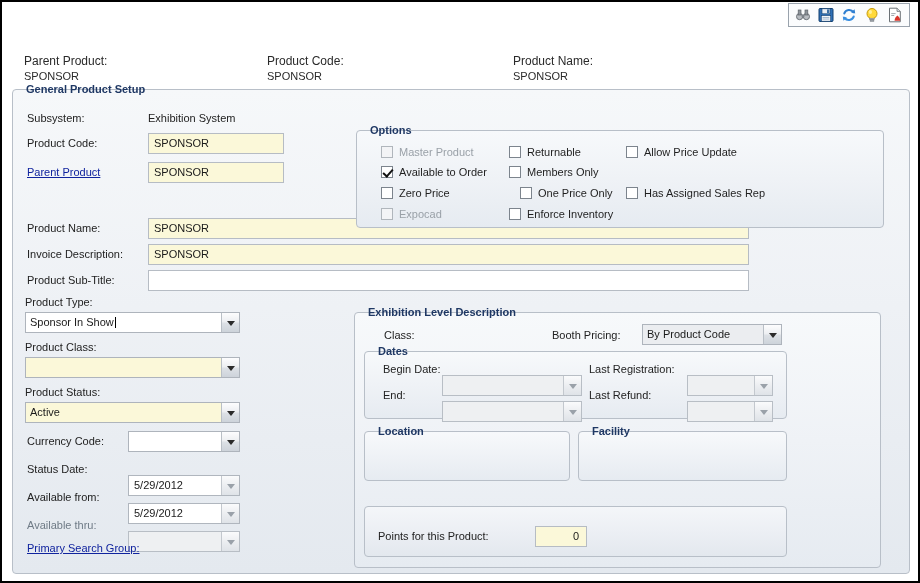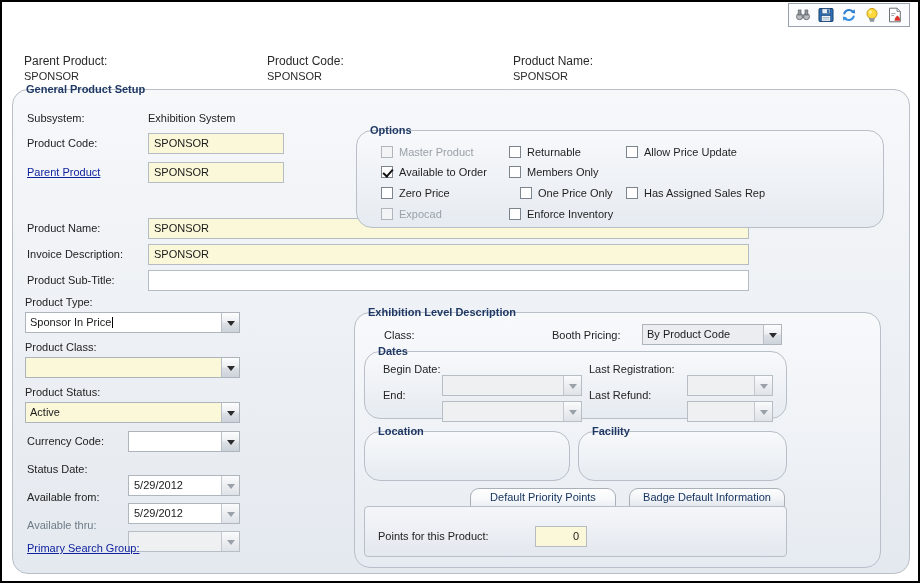--- a/index.html
+++ b/index.html
@@ -83,21 +83,21 @@
     font-size: 11px;
     color: #2a2a2a;
     white-space: nowrap;
   }
 
   
   .group {
     position: absolute;
     box-sizing: border-box;
     border: 1px solid #b8bfc8;
-    border-radius: 16px;
+    border-radius: 4px;
     background: linear-gradient(180deg, #f6f8fa 0%, #eef1f5 45%, #e4e9ef 100%);
   }
   .group > .gtitle {
     position: absolute;
     top: -7px; left: 9px;
     padding: 0 4px;
     font-size: 11px;
     font-weight: bold;
     color: #1f3864;
     background: transparent;
@@ -374,21 +374,21 @@
       <div class="fld" style="left:135px; top:128px; width:601px;">SPONSOR</div>
 
       <div class="lbl" style="left:14px; top:158px;">Invoice Description:</div>
       <div class="fld" style="left:135px; top:154px; width:601px;">SPONSOR</div>
 
       <div class="lbl" style="left:14px; top:184px;">Product Sub-Title:</div>
       <div class="fld white" style="left:135px; top:180px; width:601px;"></div>
 
       <div class="lbl" style="left:12px; top:206px;">Product Type:</div>
       <div class="combo white" style="left:12px; top:222px; width:215px;">
-        <div class="ctext caret">Sponsor In Price</div>
+        <div class="ctext caret">Sponsor In Show</div>
         <div class="cbtn"></div>
       </div>
 
       <div class="lbl" style="left:12px; top:251px;">Product Class:</div>
       <div class="combo" style="left:12px; top:267px; width:215px;">
         <div class="ctext"></div>
         <div class="cbtn"></div>
       </div>
 
       <div class="lbl" style="left:12px; top:296px;">Product Status:</div>
@@ -506,24 +506,20 @@
           </div>
         </div>
 
         <div class="group plain" style="left:9px; top:118px; width:206px; height:50px;">
           <div class="gtitle">Location</div>
         </div>
         <div class="group plain" style="left:223px; top:118px; width:209px; height:50px;">
           <div class="gtitle">Facility</div>
         </div>
 
-        <div class="tabstrip" style="left:9px; top:175px; width:423px;">
-          <div class="tab active" style="left:106px; top:0; width:146px;">Default Priority Points</div>
-          <div class="tab" style="left:265px; top:0; width:156px;">Badge Default Information</div>
-        </div>
         <div class="tabpanel" style="left:9px; top:193px; width:423px; height:51px;">
           <div class="lbl" style="left:13px; top:23px;">Points for this Product:</div>
           <div class="fld num" style="left:170px; top:19px; width:52px;">0</div>
         </div>
       </div>
 
     </div>
   </div>
 </div>
 

